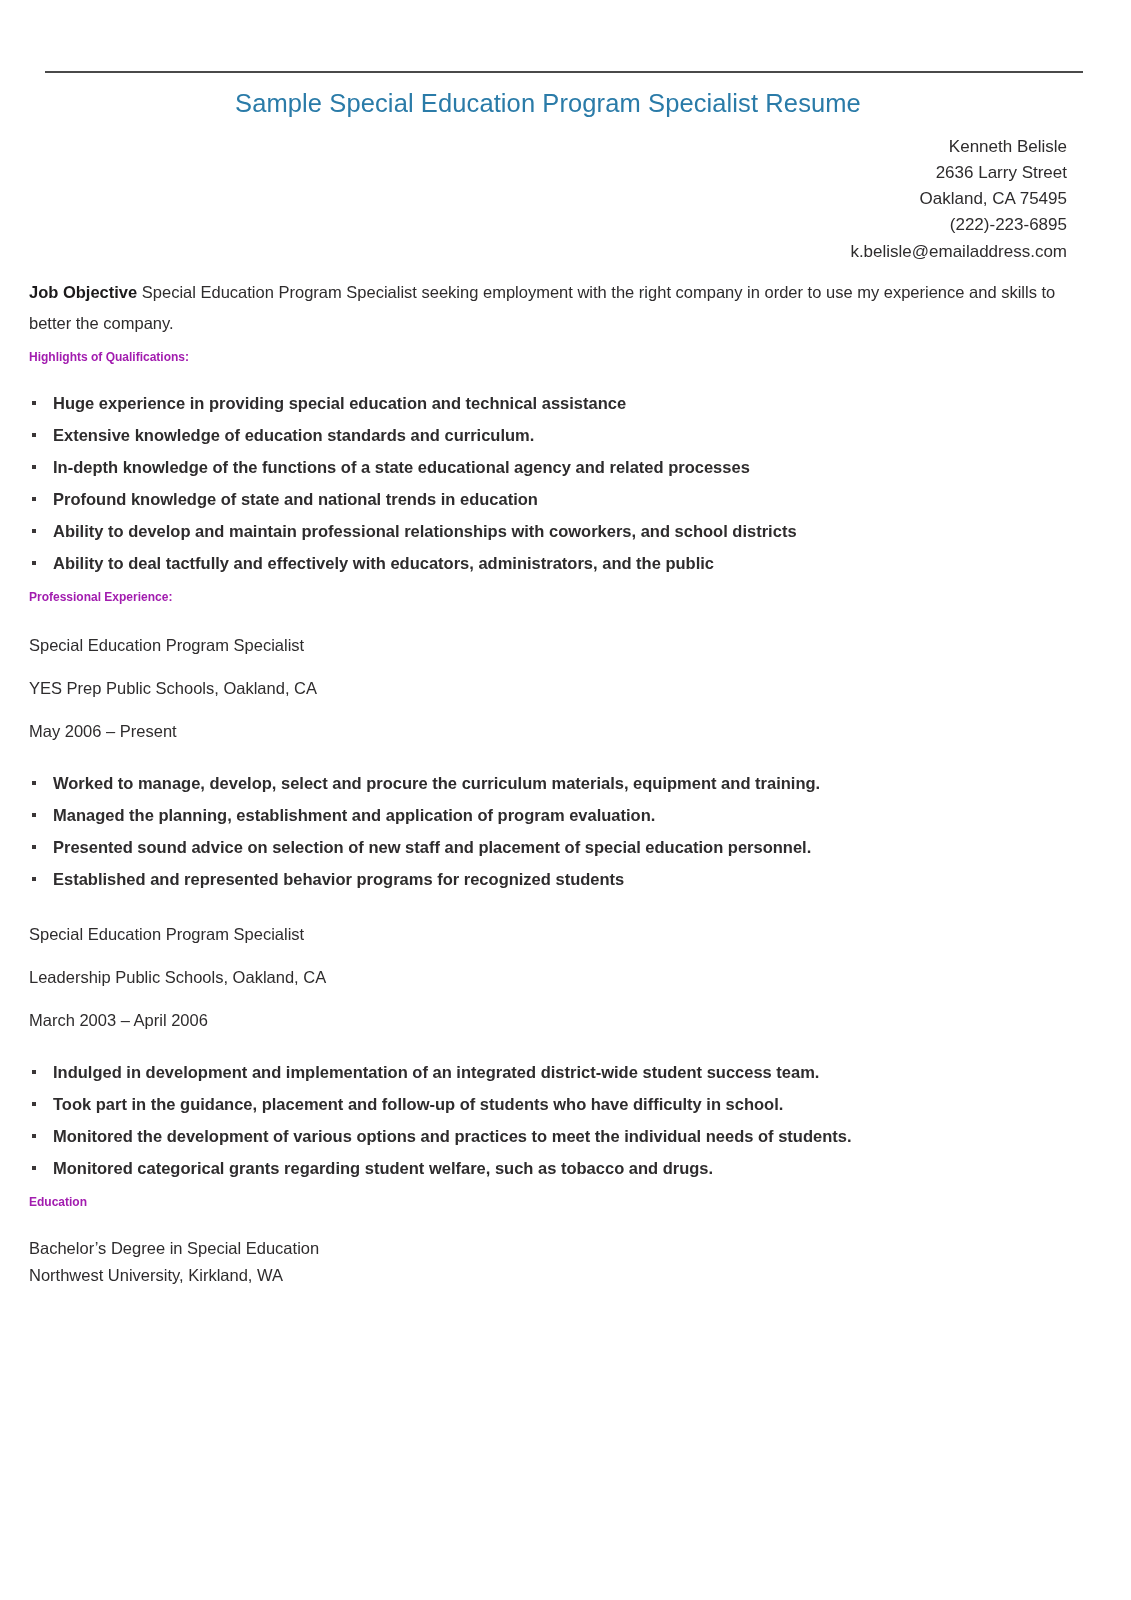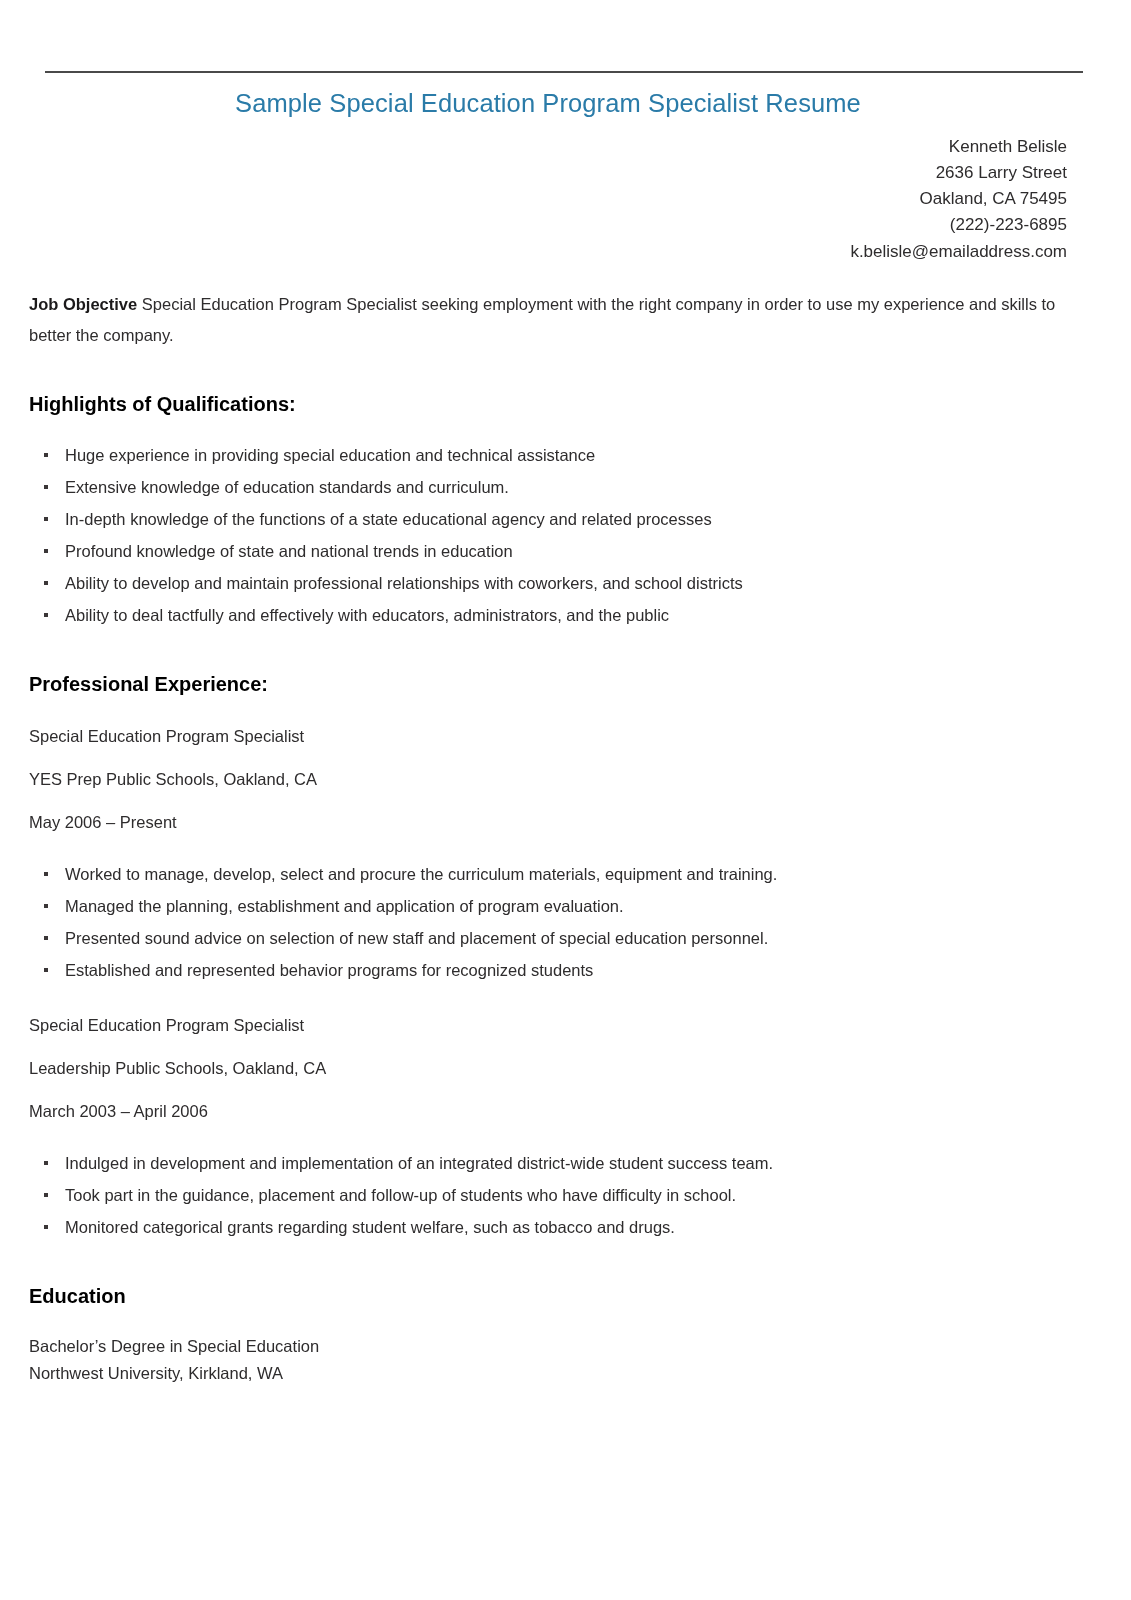--- a/index.html
+++ b/index.html
@@ -58,42 +58,43 @@
     text-align: right;
     font-size: 17px;
     line-height: 26.2px;
     color: #2e2c2d;
   }
 
   
   .objective {
     font-size: 16.5px;
     line-height: 31px;
-    margin-top: 24px;
+    margin-top: 12px;
     color: #2e2c2d;
     text-align: left;
   }
   .objective b {
     font-weight: bold;
     color: #1c1a1b;
   }
 
   .section-heading {
-    font-size: 20px;
+    font-size: 12px;
     font-weight: bold;
-    color: #000000;
-    margin-top: 40px;
+    color: #a21caf;
+    margin-top: 11px;
     line-height: 1.3;
   }
 
   .bullets {
     list-style: none;
-    margin: 12px;
+    margin: 0;
     padding: 0;
     margin-top: 22px;
+    font-weight: bold;
   }
   .bullets li {
     position: relative;
     font-size: 16.5px;
     line-height: 32px;
     color: #2e2c2d;
     padding-left: 24px;
   }
   .bullets li .sq {
     position: absolute;
@@ -170,21 +171,21 @@
     </ul>
 
     <div class="job-block">
       <div class="job-line">Special Education Program Specialist</div>
       <div class="job-line">Leadership Public Schools, Oakland, CA</div>
       <div class="job-line">March 2003 – April 2006</div>
     </div>
     <ul class="bullets">
       <li><span class="sq"></span><span>Indulged in development and implementation of an integrated district-wide student success team.</span></li>
       <li><span class="sq"></span><span>Took part in the guidance, placement and follow-up of students who have difficulty in school.</span></li>
-      <li><span class="sq"></span></li>
+      <li><span class="sq"></span><span>Monitored the development of various options and practices to meet the individual needs of students.</span></li>
       <li><span class="sq"></span><span>Monitored categorical grants regarding student welfare, such as tobacco and drugs.</span></li>
     </ul>
 
     <div class="section-heading">Education</div>
     <div class="edu-block">
       <div class="edu-line">Bachelor’s Degree in Special Education</div>
       <div class="edu-line">Northwest University, Kirkland, WA</div>
     </div>
 
   </div>

